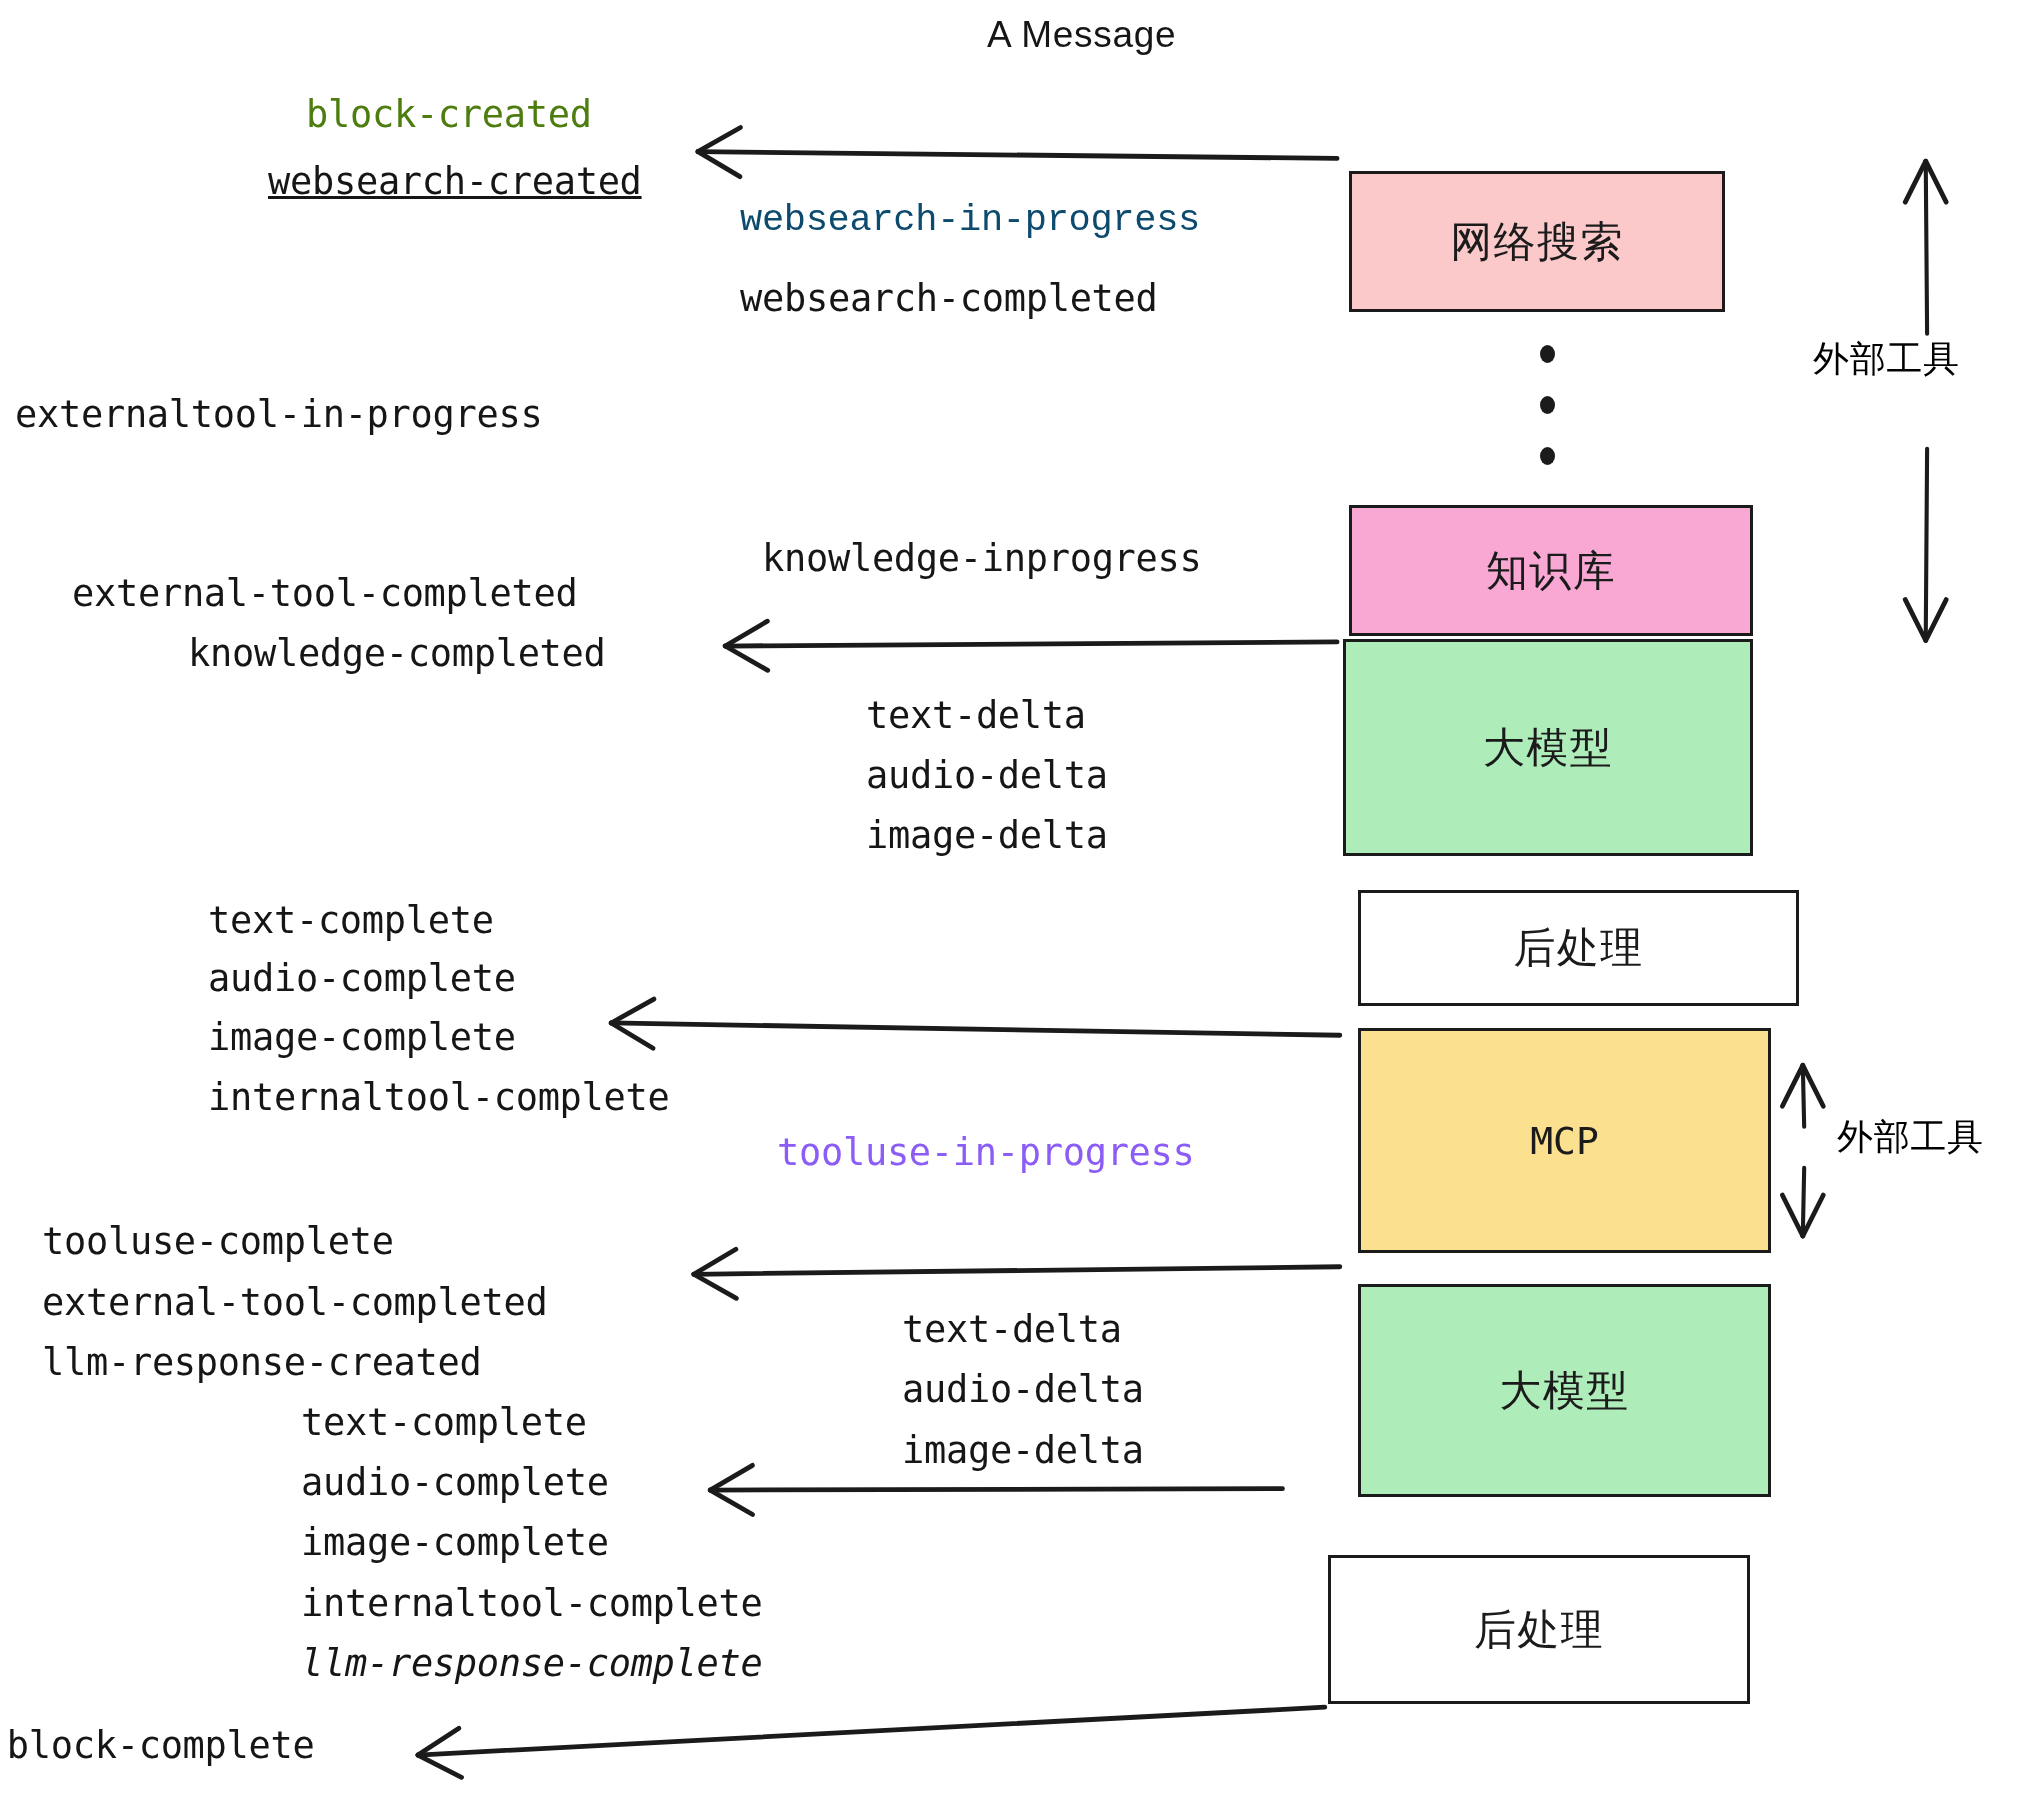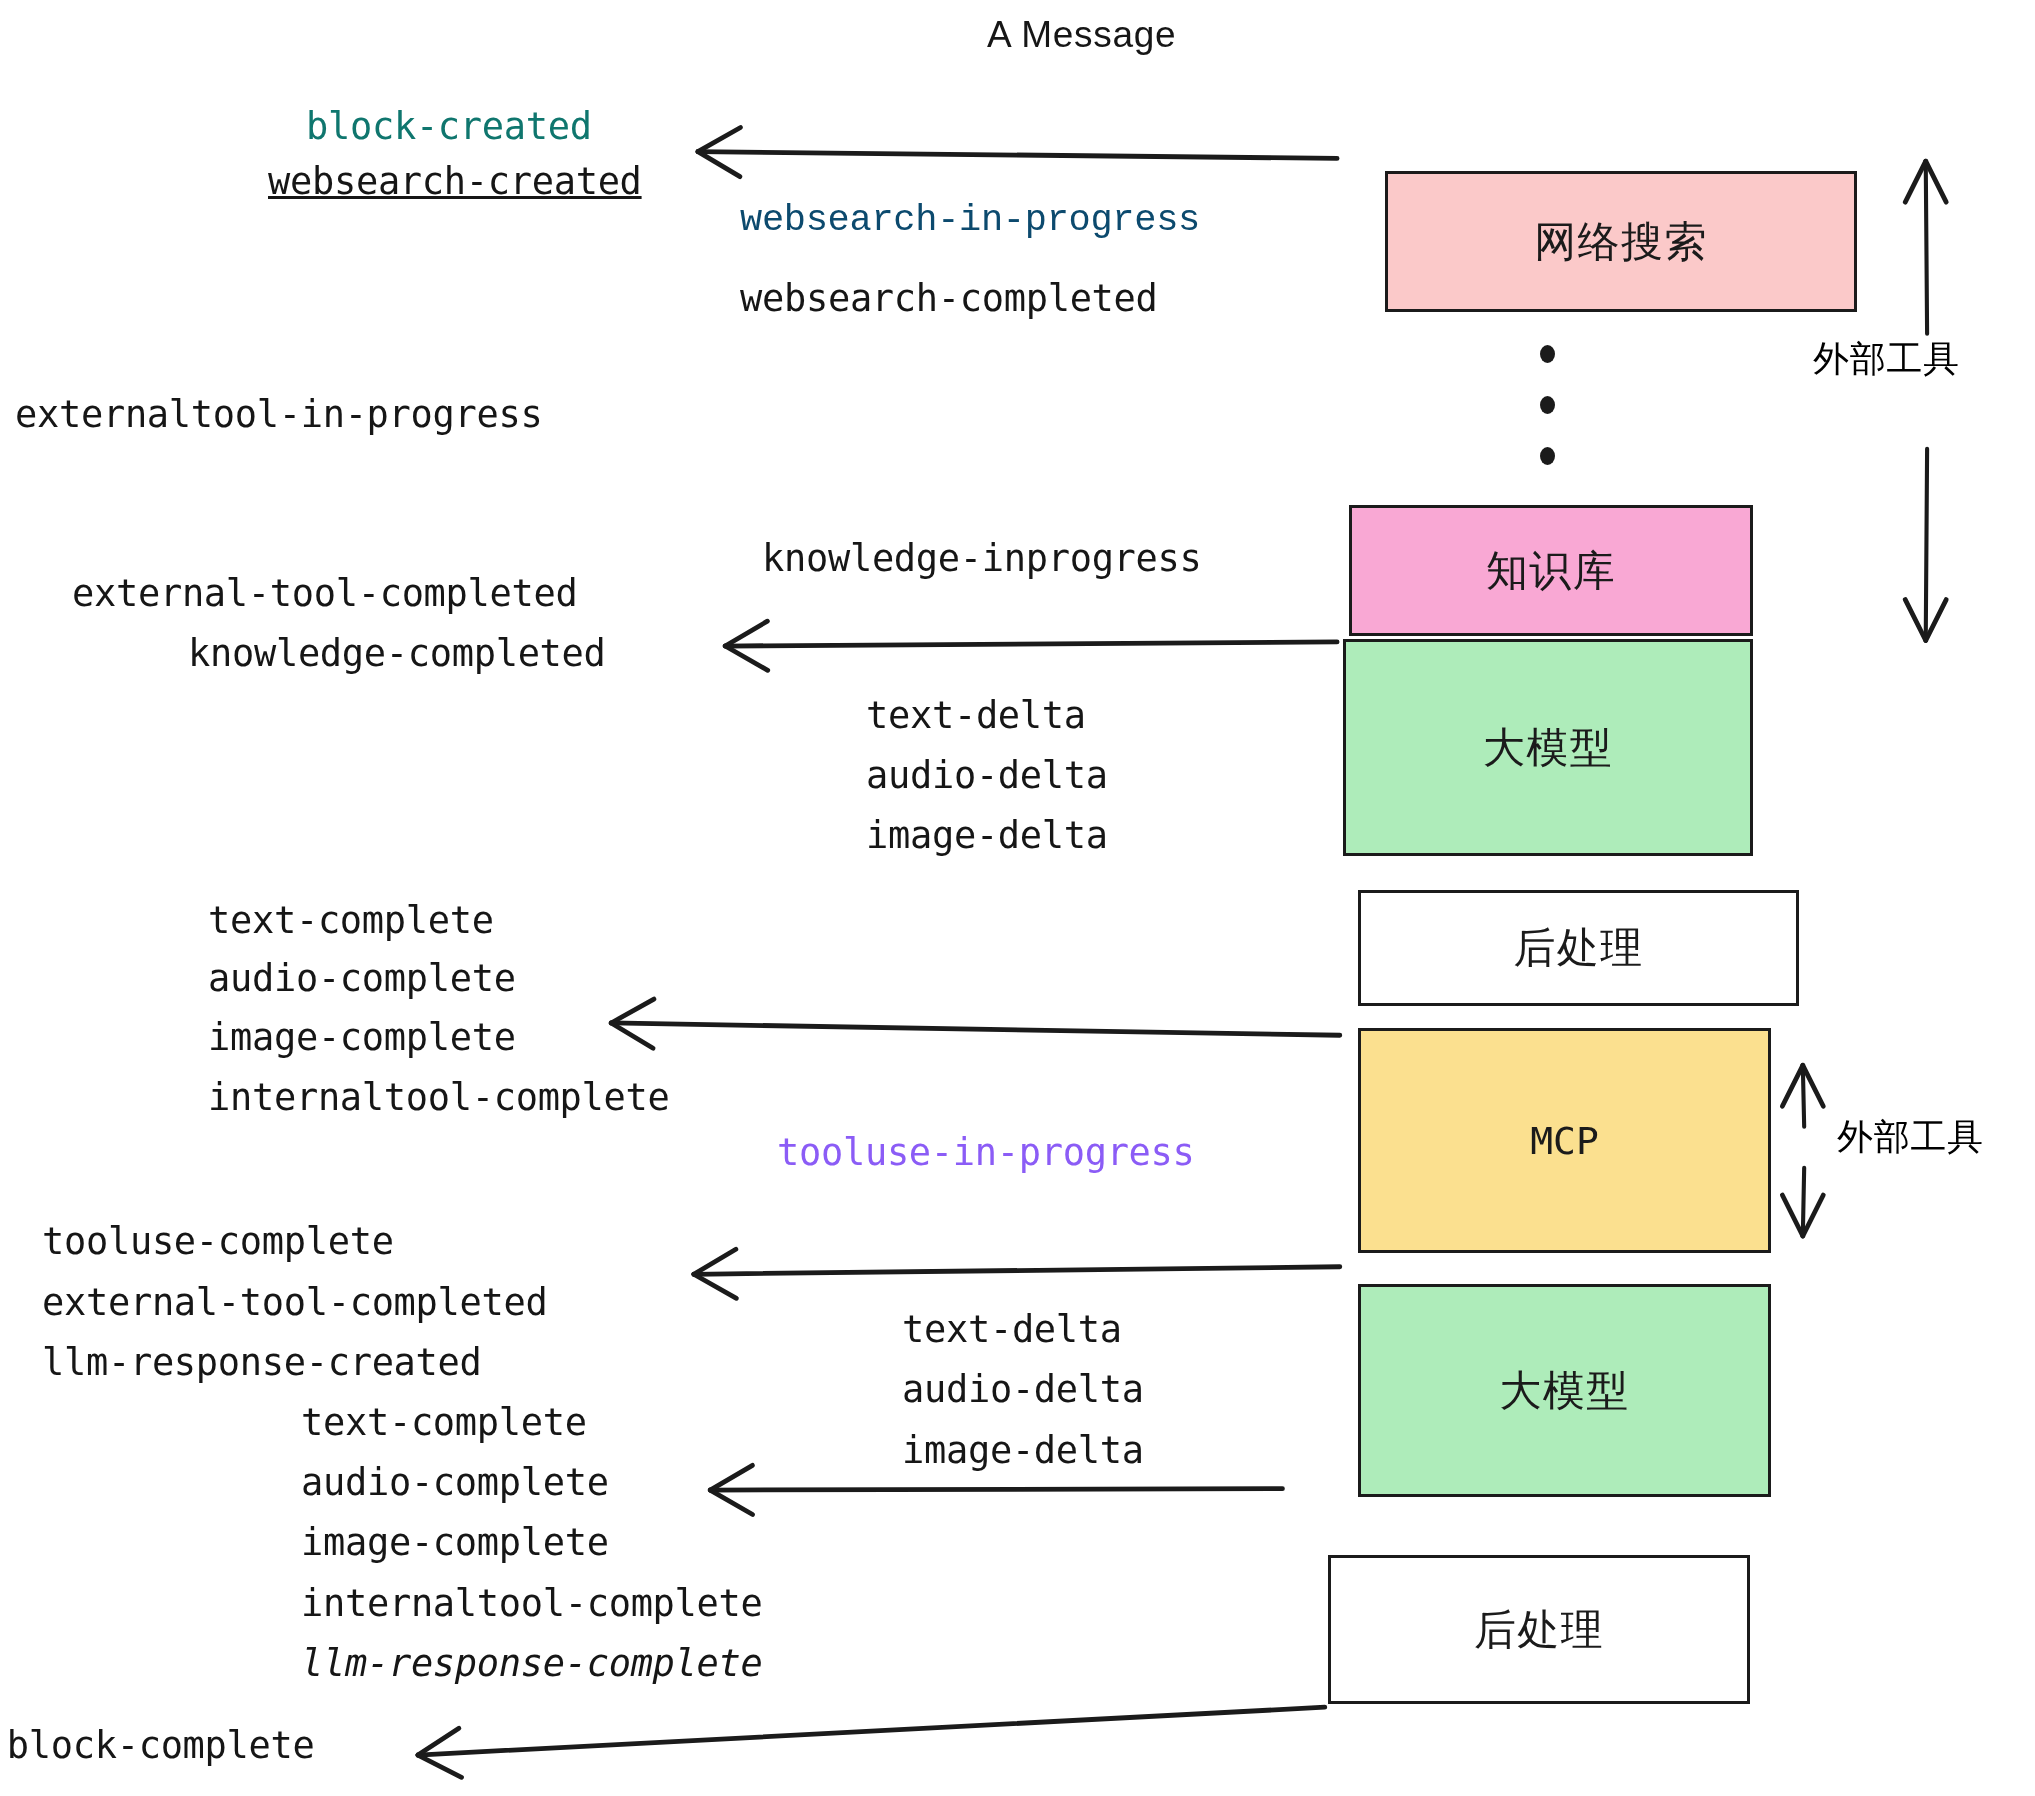--- a/index.html
+++ b/index.html
@@ -124,30 +124,30 @@
         <line x1="2640" y1="1560" x2="2642" y2="1650" stroke="#1B1B1B" stroke-width="6" stroke-linecap="round"></line>
         <line x1="2640" y1="1560" x2="2670" y2="1620" stroke="#1B1B1B" stroke-width="7" stroke-linecap="round"></line>
         <line x1="2640" y1="1560" x2="2610" y2="1620" stroke="#1B1B1B" stroke-width="7" stroke-linecap="round"></line>
         <line x1="2642" y1="1710" x2="2640" y2="1810" stroke="#1B1B1B" stroke-width="6" stroke-linecap="round"></line>
         <line x1="2640" y1="1810" x2="2610" y2="1750" stroke="#1B1B1B" stroke-width="7" stroke-linecap="round"></line>
         <line x1="2640" y1="1810" x2="2670" y2="1750" stroke="#1B1B1B" stroke-width="7" stroke-linecap="round"></line>
       </g>
     </svg>
 
   <div id="nodes-layer">
-      <div class="node" style="left: 1349px; top: 171px; width: 472px; height: 141px; background: rgb(251, 201, 201); border-color: rgb(27, 27, 27); margin-left: 36px;">网络搜索</div>
+      <div class="node" style="left: 1349px; top: 171px; width: 376px; height: 141px; background: rgb(251, 201, 201); border-color: rgb(27, 27, 27);">网络搜索</div>
       <div class="node" style="left: 1349px; top: 505px; width: 404px; height: 131px; background: #f9a8d4; border-color: rgb(27, 27, 27);">知识库</div>
       <div class="node" style="left: 1343px; top: 639px; width: 410px; height: 217px; background: rgb(174, 236, 186); border-color: rgb(27, 27, 27);">大模型</div>
       <div class="node" style="left: 1358px; top: 890px; width: 441px; height: 116px; background: rgb(255, 255, 255); border-color: rgb(27, 27, 27);">后处理</div>
       <div class="node mono" style="left: 1358px; top: 1028px; width: 413px; height: 225px; background: rgb(251, 224, 143); border-color: rgb(27, 27, 27);">MCP</div>
       <div class="node" style="left: 1358px; top: 1284px; width: 413px; height: 213px; background: rgb(174, 236, 186); border-color: rgb(27, 27, 27);">大模型</div>
       <div class="node" style="left: 1328px; top: 1555px; width: 422px; height: 149px; background: rgb(255, 255, 255); border-color: rgb(27, 27, 27);">后处理</div>
     </div>
   <div id="events-layer">
-      <div class="evt" style="left: 306px; top: 96px; color: #0f766e; margin-top: 12px;">block-created</div>
+      <div class="evt" style="left: 306px; top: 96px; color: #4d7c0f;">block-created</div>
       <div class="evt" style="left: 268px; top: 163px; color: rgb(22, 22, 22); text-decoration: underline;">websearch-created</div>
       <div class="evt" style="left: 740px; top: 202px; color: #0c4a6e; font-family: Liberation Mono, monospace;">websearch-in-progress</div>
       <div class="evt" style="left: 740px; top: 280px; color: rgb(22, 22, 22);">websearch-completed</div>
       <div class="evt" style="left: 15px; top: 396px; color: rgb(22, 22, 22);">externaltool-in-progress</div>
       <div class="evt" style="left: 762px; top: 540px; color: rgb(22, 22, 22);">knowledge-inprogress</div>
       <div class="evt" style="left: 72px; top: 575px; color: rgb(22, 22, 22);">external-tool-completed</div>
       <div class="evt" style="left: 188px; top: 635px; color: rgb(22, 22, 22);">knowledge-completed</div>
       <div class="evt" style="left: 866px; top: 697px; color: rgb(22, 22, 22);">text-delta</div>
       <div class="evt" style="left: 866px; top: 757px; color: rgb(22, 22, 22);">audio-delta</div>
       <div class="evt" style="left: 866px; top: 817px; color: rgb(22, 22, 22);">image-delta</div>

